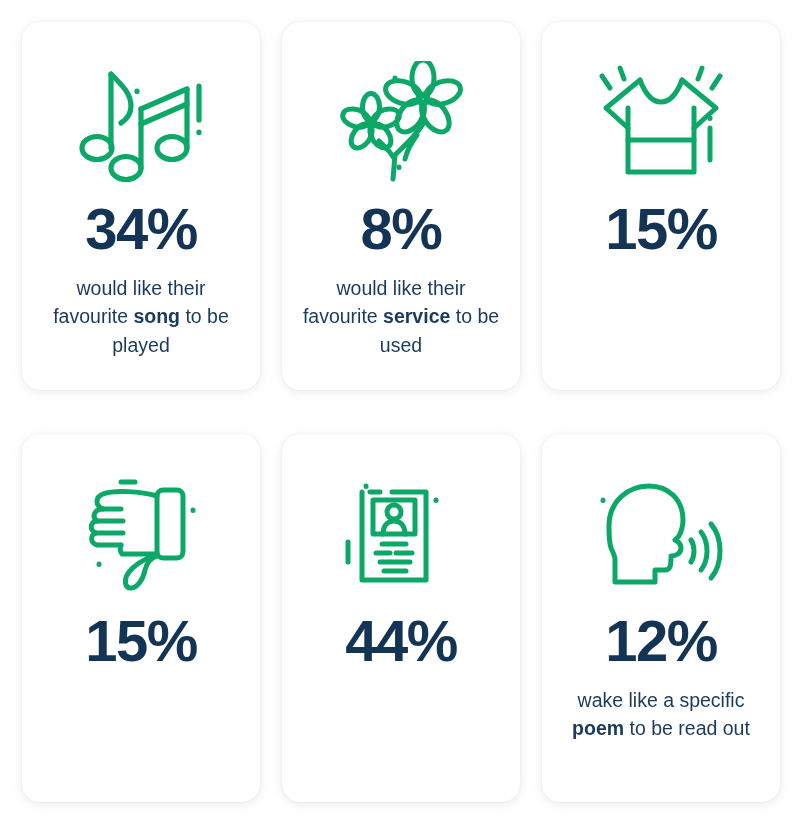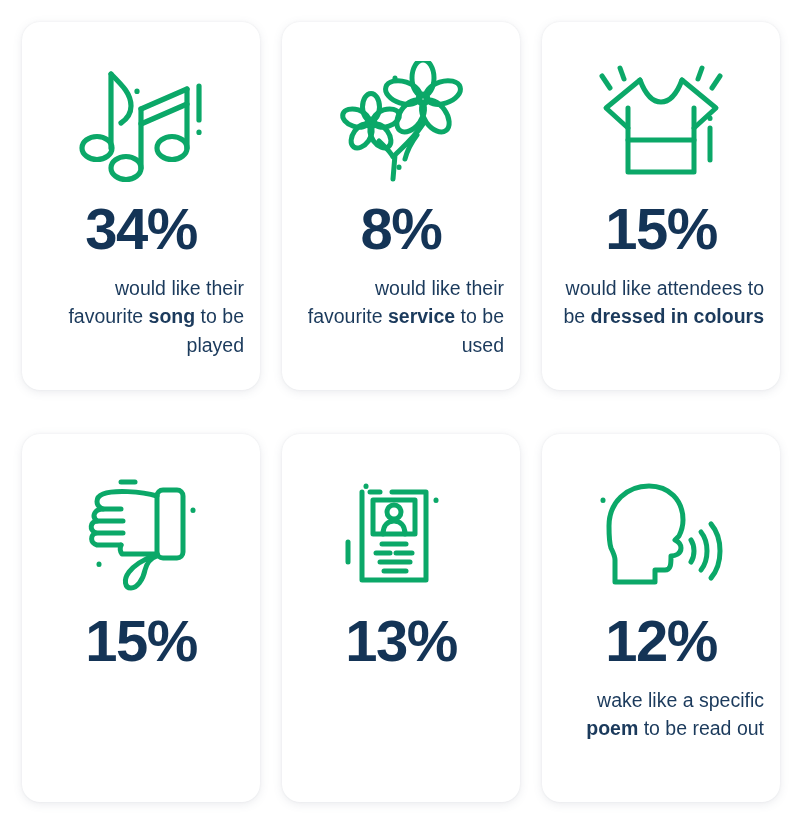--- a/index.html
+++ b/index.html
@@ -49,21 +49,21 @@
     color: #143456;
     letter-spacing: -1.5px;
     line-height: 1;
     margin: 2px 0 16px 0;
     font-family: "Liberation Sans", sans-serif;
   }
   .stat-caption {
     font-size: 19.5px;
     line-height: 1.45;
     color: #1b3a5c;
-    text-align: right;
+    text-align: center;
     padding: 0 4px;
     font-family: "Liberation Sans", sans-serif;
   }
   .stat-caption b {
     font-weight: bold;
   }
 </style>
 </head>
 <body>
 
@@ -141,23 +141,20 @@
         <path d="M18 14 L26 26"></path>
         <path d="M36 6 L40 17"></path>
         <path d="M136 14 L128 26"></path>
         <path d="M118 6 L114 17"></path>
 
         <path d="M126 66 L126 98"></path>
         <path d="M126 56 L126 56.5"></path>
       </svg>
     </div>
     <div class="stat-value">15%</div>
-    <div class="stat-caption">
-      <span>would like attendees to be </span><b>dressed in colours</b>
-    </div>
   </div>
 
   <div class="stat-card">
     <div class="card-icon">
       <svg width="128" height="118" viewBox="0 0 128 118" fill="none" stroke="#0BA868" stroke-width="5" stroke-linecap="round" stroke-linejoin="round">
 
         <rect x="80" y="14" width="26" height="68" rx="6"></rect>
 
         <path d="M80 20 C64 15 36 14 26 18 C18 21 18 30 26 33 L44 33"></path>
         <path d="M26 33 C18 33 14 40 20 45 L46 45"></path>
@@ -190,21 +187,21 @@
         <path d="M56 77 L72 77"></path>
         <path d="M40 86 L70 86"></path>
         <path d="M44 95 L66 95"></path>
 
         <path d="M8 66 L8 86"></path>
 
         <path d="M26 10 L26 10.5"></path>
         <path d="M96 24 L96 24.5"></path>
       </svg>
     </div>
-    <div class="stat-value">13%</div>
+    <div class="stat-value">44%</div>
   </div>
 
   <div class="stat-card">
     <div class="card-icon">
       <svg width="132" height="114" viewBox="0 0 132 114" fill="none" stroke="#0BA868" stroke-width="5" stroke-linecap="round" stroke-linejoin="round">
 
         <path d="M14 48 C14 24 32 8 54 8 C74 8 88 22 88 42 C88 50 86 54 84 58 L80 62 C84 64 86 66 86 70 C86 76 80 78 76 78 C76 86 76 92 70 92 L60 92 L60 104 L20 104 L20 82 C20 78 18 74 16 70 C14 64 14 56 14 48 Z"></path>
 
         <path d="M96 62 C100 68 100 78 96 84"></path>
         <path d="M106 54 C114 64 114 82 106 92"></path>

